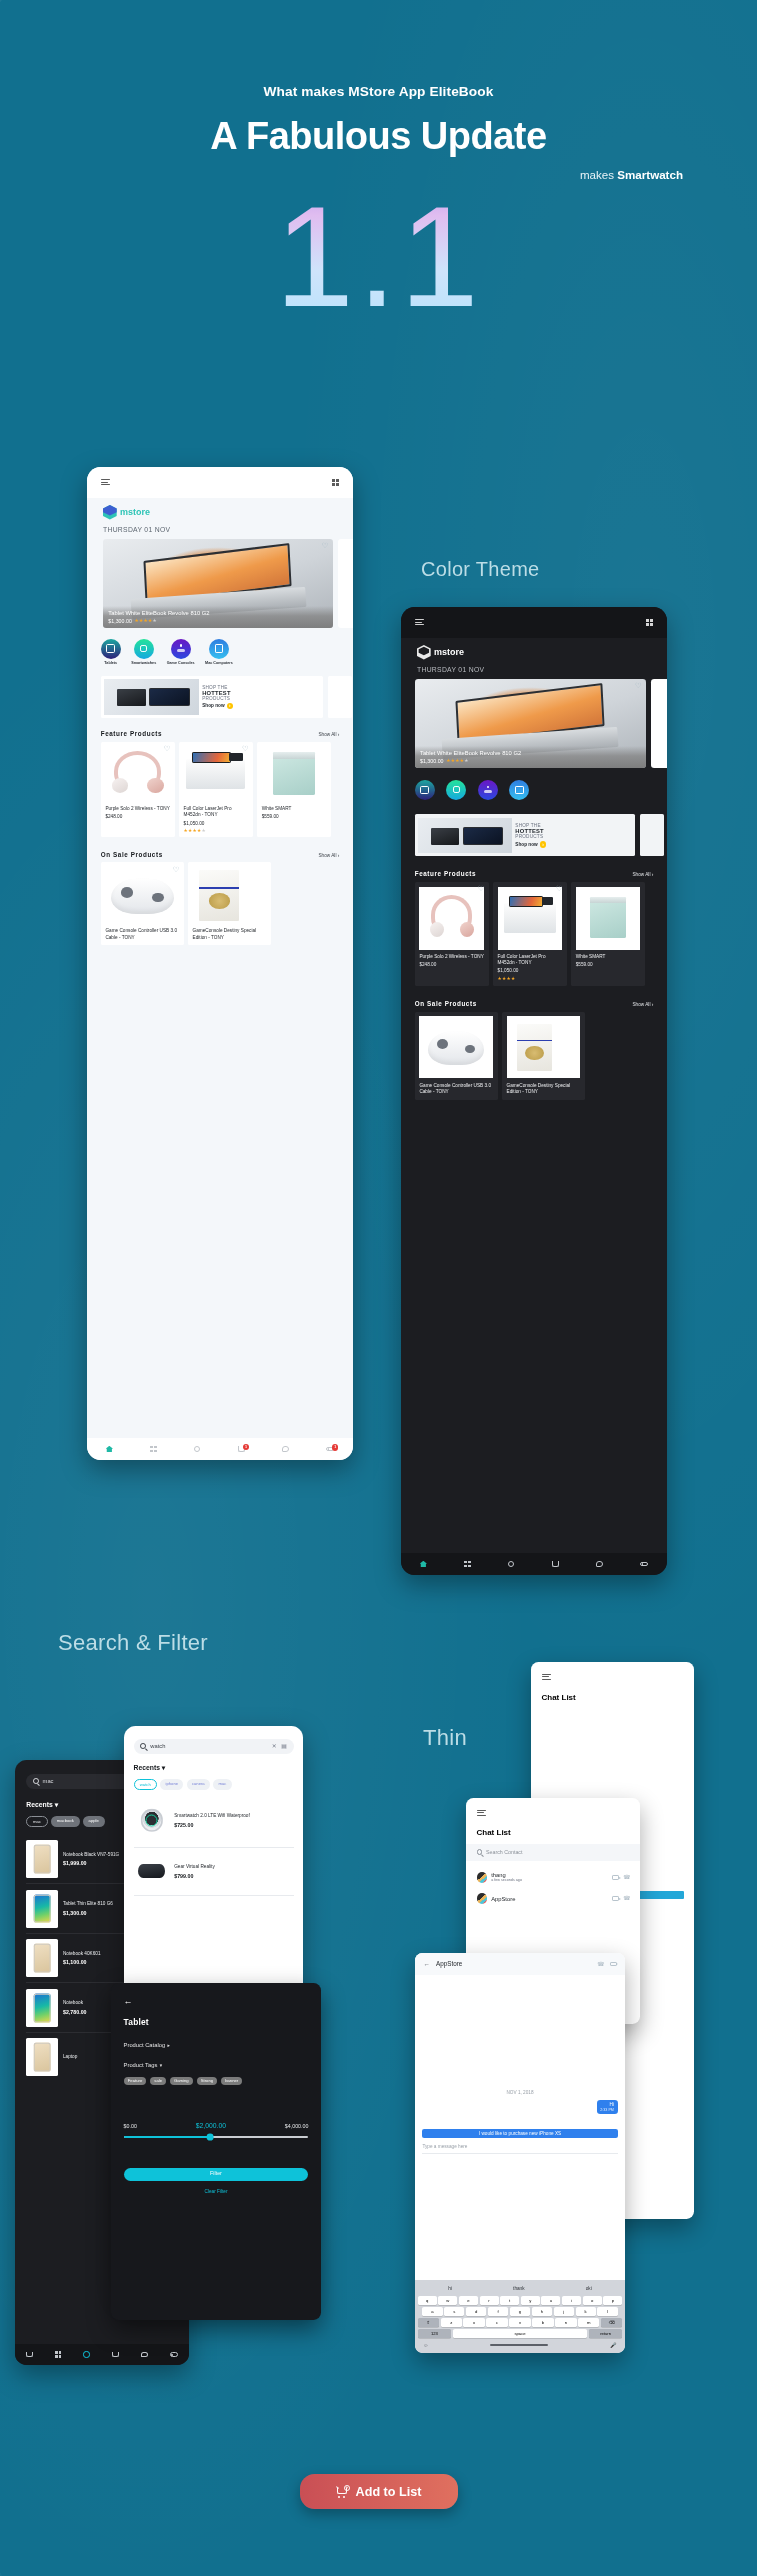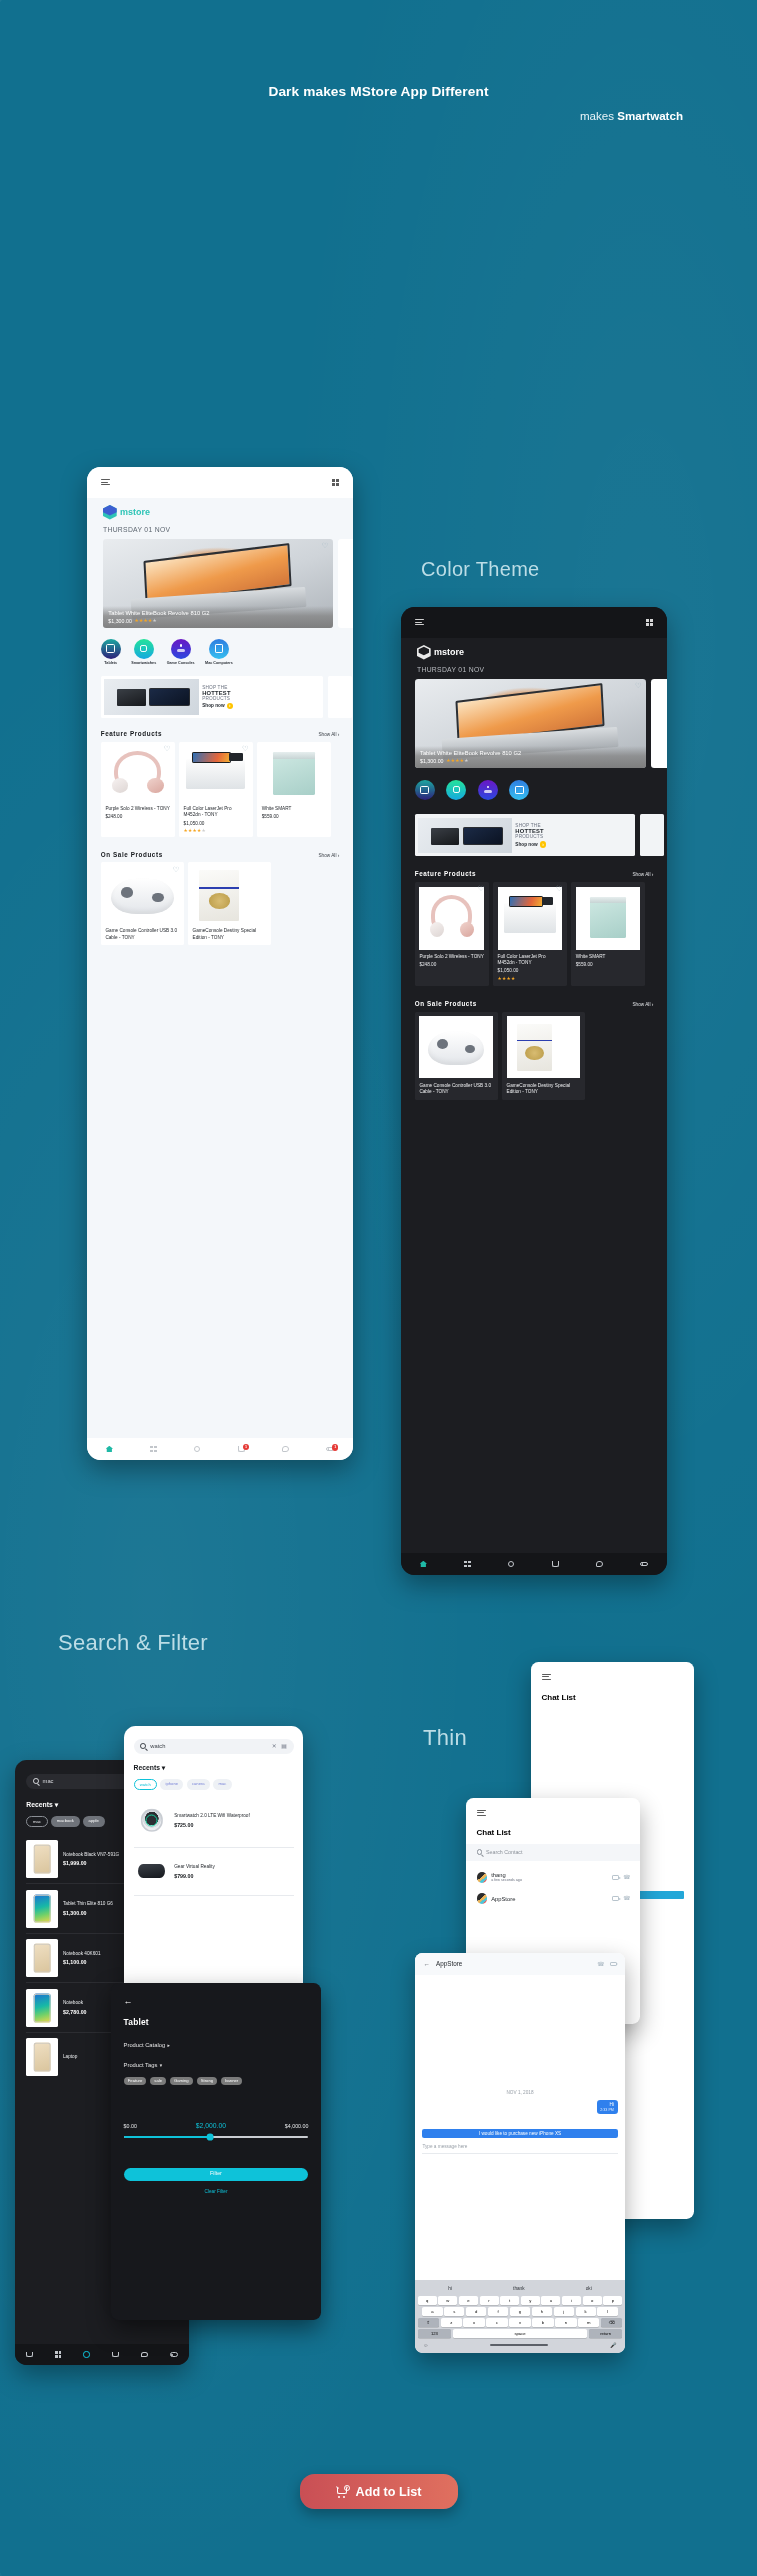--- a/index.html
+++ b/index.html
@@ -308,24 +308,26 @@
   .cart-glyph .w1{ left:2.6px } .cart-glyph .w2{ left:7.4px }
   .cart-glyph .plus{ position:absolute; right:-0.5px; top:0; width:5.8px;height:5.8px;border-radius:50%;
     border:1.1px solid #fff; color:#fff; font-size:4.7px; line-height:4.2px; text-align:center; font-weight:bold;}
 </style>
 </head>
 <body>
 
 <div class="bg-rays"></div>
 
 <div class="hero">
-  <div class="eyebrow">Dark makes MStore App Different</div>
+  <div class="eyebrow">What makes MStore App EliteBook</div>
+  <div class="title">A Fabulous Update</div>
   <div class="from">
     <span>makes </span><b>Smartwatch</b>
   </div>
+  <div class="version">1.1</div>
 </div>
 
 <div class="phone light" style="left:87px; top:467px; width:266px; height:993px; border-radius:13.7px;">
 
   <div class="appbar light" style="height:30.5px; padding:0 13.7px;">
     <div class="ham">
         <i></i>
         <i></i>
         <i></i>
       </div>

